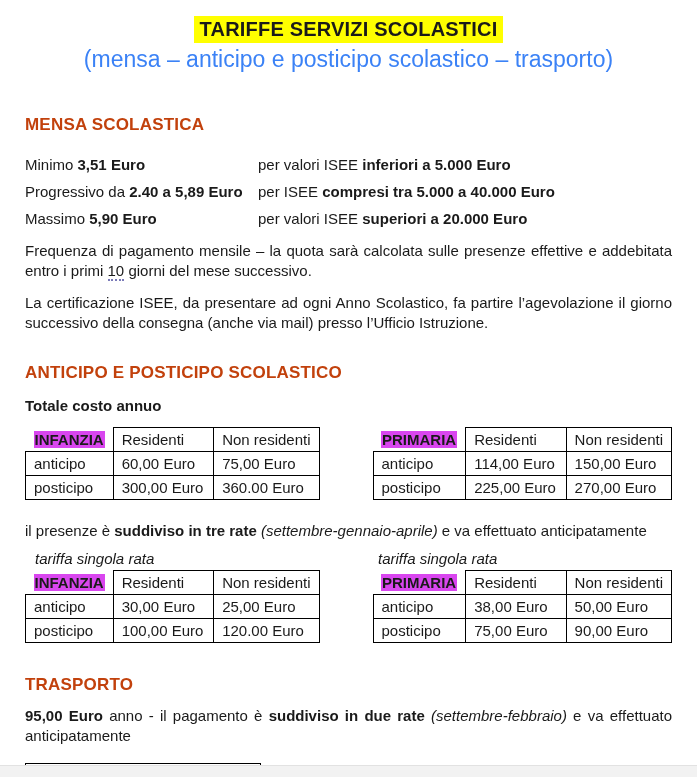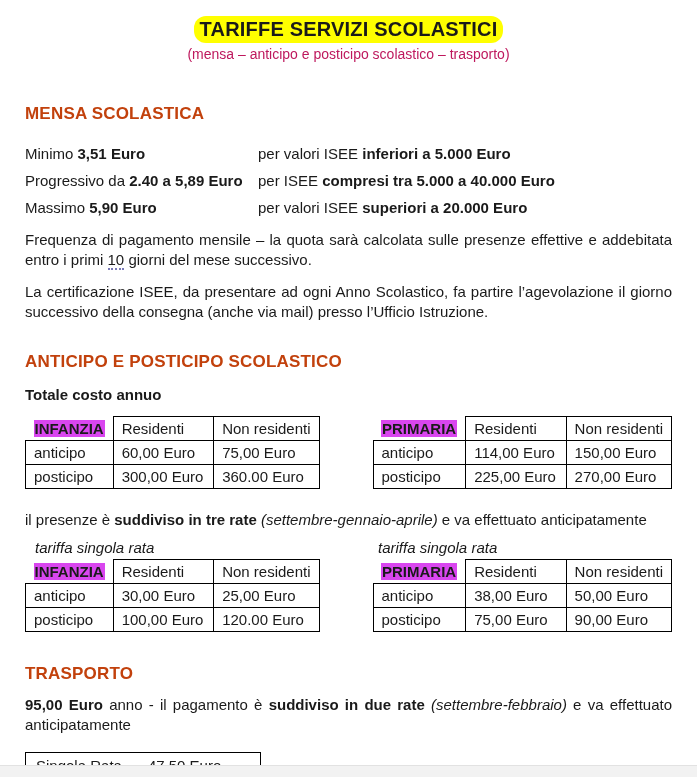--- a/index.html
+++ b/index.html
@@ -15,23 +15,22 @@
   }
   .doc-header { text-align: center; padding-top: 16px; }
   .doc-title {
     display: inline-block;
     font-size: 20px;
     font-weight: bold;
     line-height: 1.25;
     background: #ffff00;
     padding: 1px 6px;
     letter-spacing: 0.2px;
-    border-radius: 12px;
-  }
-  .doc-subtitle { font-size: 14px; margin-top: 3px; color: #be185d; }
+  }
+  .doc-subtitle { font-size: 23px; margin-top: 3px; color: #3b82f6; }
 
   .section-heading {
     margin: 0 25px 0 25px;
     font-size: 17px;
     font-weight: bold;
     color: #c2410c;
     letter-spacing: 0.2px;
   }
   .h-mensa    { margin-top: 42px; }
   .h-anticipo { margin-top: 30px; }

